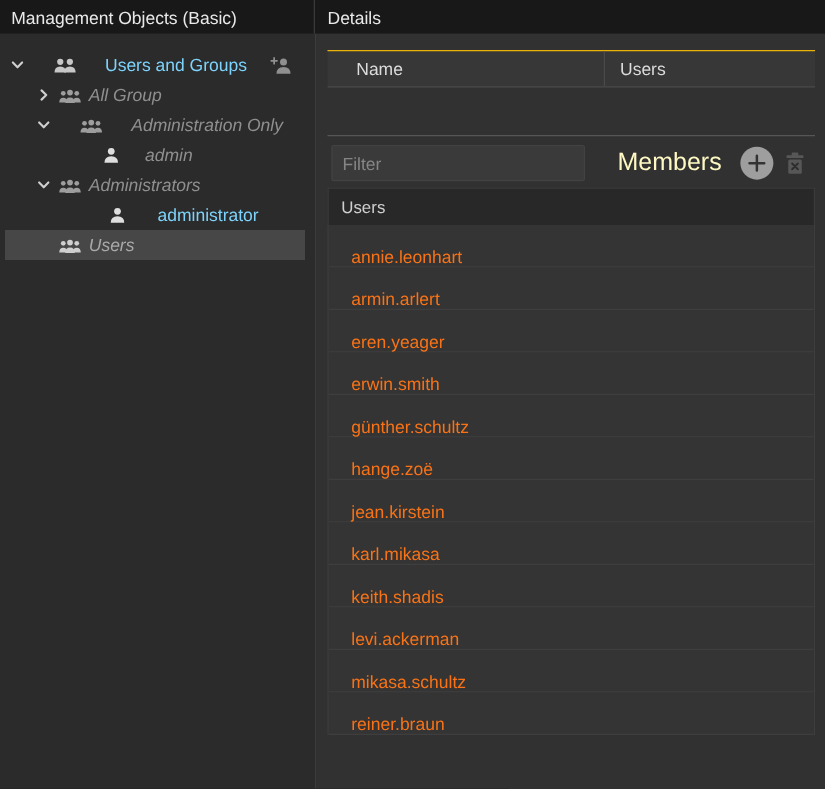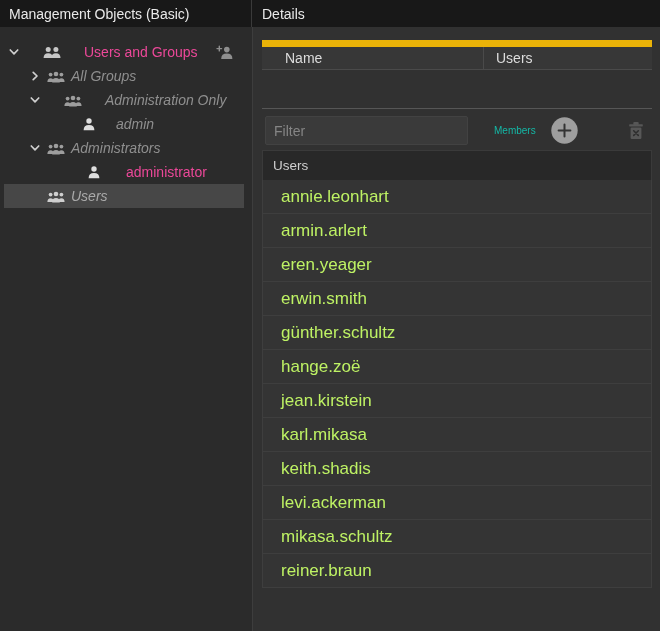--- a/index.html
+++ b/index.html
@@ -25,21 +25,21 @@
   .left-panel {
     width:253px; flex:0 0 253px; background:#2b2b2b;
     border-right:1px solid #3d3d3d; padding-top:13px;
   }
   .tree-row {
     height:24px; display:flex; align-items:center;
     margin:0 8px 0 4px; font-size:14px; color:#8f8f8f; cursor:default;
   }
   .tree-row.selected { background:#474747; }
   .tree-row.italic .tlabel { font-style:italic; }
-  .tree-row.plain { color:#ec4899;gap:17px; }
+  .tree-row.plain { color:#7dd3fc;gap:17px; }
   .tree-row.selected .tlabel { color:#a9a9a9; }
   .chev { width:17px; flex:0 0 17px; display:flex; align-items:center; justify-content:flex-start; color:#cfcfcf; }
   .chev svg { display:none; }
   .ticon { width:20px; flex:0 0 20px; display:flex; align-items:center; justify-content:center; }
   .ticon svg { display:none; }
   .icon-pair  { color:#c7c7c7; }
   .icon-group { color:#9d9d9d; }
   .icon-user  { color:#dedede; }
   .tree-row.selected .icon-group { color:#cfcfcf; }
   .tlabel { margin-left:5px; white-space:nowrap; }
@@ -47,51 +47,51 @@
 
   
   .right-panel { flex:1; background:#313131; padding:13px 8px 0 9px; min-width:0; }
   .group-header {
     height:28px; background:#3d3d3d; display:flex; align-items:center;
     padding-left:14px; color:#e4e4e4; font-size:14px;
   }
   .group-header svg { margin-right:9px; color:#d8d8d8; }
   .group-cols {
     height:30px; background:#373737; display:flex; align-items:stretch;
-    border-top:7px solid #eab308; border-bottom:1px solid #4a4a4a;
+    border-top:1px solid #eab308; border-bottom:1px solid #4a4a4a;
     font-size:14px; color:#dcdcdc;
   }
   .gcol-name  { width:221px; flex:0 0 221px; display:flex; align-items:center; padding-left:23px; }
   .gcol-users { flex:1; display:flex; align-items:center; padding-left:12px; border-left:1px solid #4a4a4a; }
   .group-body { height:38px; }
   .hr { height:1px; background:#565656; }
 
   .members-toolbar { height:33px; margin-top:5px; display:flex; align-items:center; }
   .filter-input {
     width:203px; height:29px; margin-left:3px;
     background:#3a3a3a; border:1px solid #424242; border-radius:2px;
     color:#dddddd; font-size:14px; padding:12px 8px; outline:none;
     font-family:"Liberation Sans", sans-serif;
   }
   .filter-input::placeholder { color:#858585; }
-  .members-label { margin-left:26px; font-size:10px; color:#14b8a6; }
+  .members-label { margin-left:26px; font-size:20px; color:#fef9c3; }
   .plus-btn { margin-left:14px; width:29px; height:29px; padding:0; border:none; background:none; cursor:pointer; display:flex; }
   .trash { margin-left:auto; margin-right:6px; display:flex; align-items:center; }
 
   .members-head {
     height:30px; margin-top:3px; background:#282828;
     border:1px solid #3a3a3a; border-bottom:none;
     display:flex; align-items:center; padding-left:10px;
     font-size:13.5px; color:#cfcfcf;
   }
   .member-rows { border-left:1px solid #3e3e3e; border-right:1px solid #3e3e3e; }
   .member-row {
-    height:34px; display:flex; align-items:center; padding-left:18px;
+    height:34px; display:flex; align-items:flex-end; padding-left:18px;
     background:#343434; border-bottom:1px solid #3e3e3e;
-    font-size:17px; color:#bef264;
+    font-size:14px; color:#f97316;
   }
 </style>
 </head>
 <body>
 
 <div class="app">
 
   <div class="topbar">
     <div class="topbar-left">Management Objects (Basic)</div>
     <div class="topbar-right">Details</div>
@@ -139,21 +139,21 @@
       <svg class="sv-group icon-group" width="18" height="13" viewBox="0 0 18 13" fill="currentColor" style="display: block;">
         <circle cx="3.6" cy="4.6" r="1.9"></circle>
                 <path d="M0.4 12 q0 -3.8 3.2 -3.8 q3.2 0 3.2 3.8 z"></path>
         <circle cx="14.4" cy="4.6" r="1.9"></circle>
                 <path d="M11.2 12 q0 -3.8 3.2 -3.8 q3.2 0 3.2 3.8 z"></path>
         <circle cx="9" cy="4" r="2.3"></circle>
                 <path d="M5.2 12.4 q0 -4.4 3.8 -4.4 q3.8 0 3.8 4.4 z"></path>
       </svg>
 
     </span>
-    <span class="tlabel">All Groups</span>
+    <span class="tlabel">All Group</span>
 
   </div>
 
   <div class="tree-row italic" style="padding-left: 25px; gap: 17px;">
     <span class="chev">
       <svg class="sv-down" width="12" height="12" viewBox="0 0 12 12" style="display: block;">
                 <path d="M2.3 4 L6 7.8 L9.7 4" fill="none" stroke="currentColor" stroke-width="1.7" stroke-linecap="round" stroke-linejoin="round"></path>
               </svg>
 
     </span>

